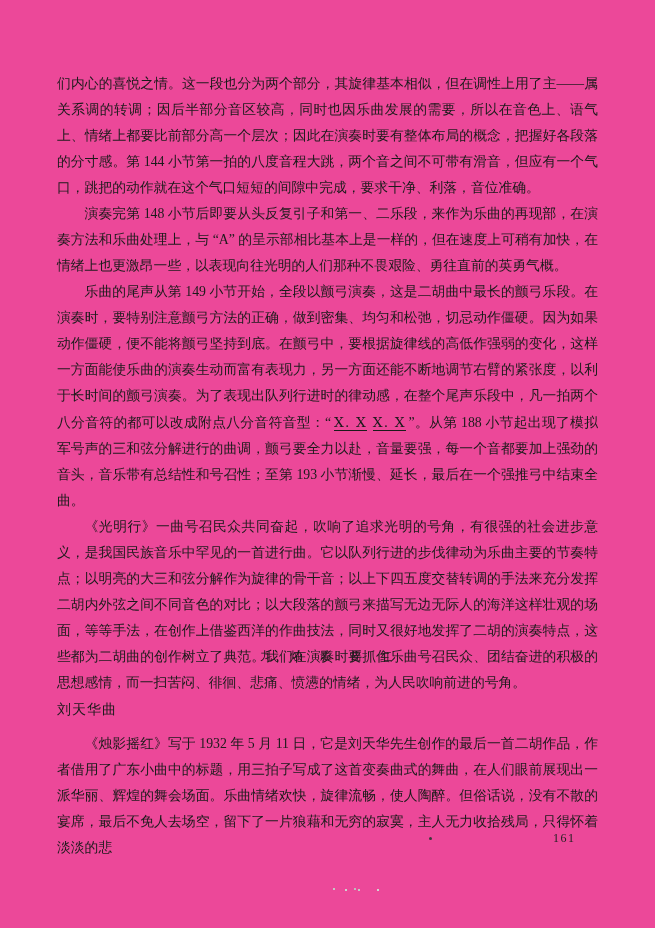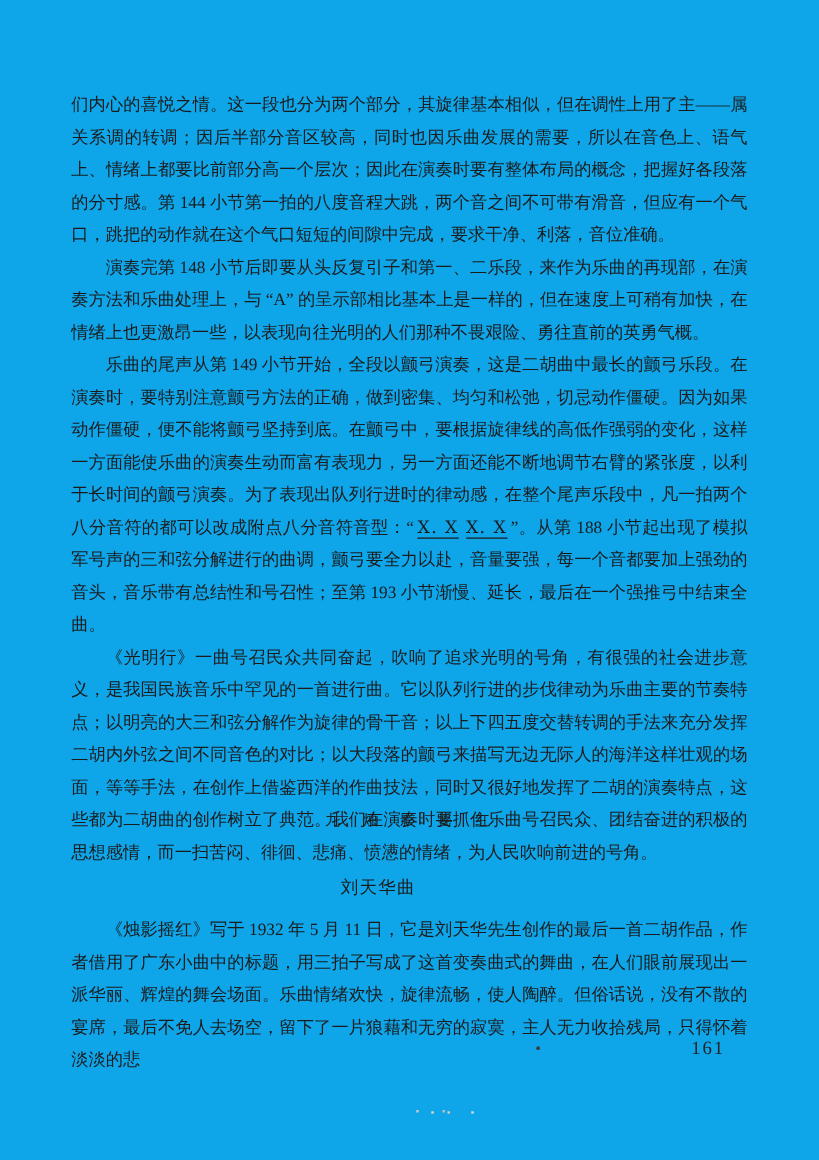--- a/index.html
+++ b/index.html
@@ -7,21 +7,21 @@
     padding: 0;
     width: 655px;
     height: 928px;
     background: #fbfbfa;
     overflow: hidden;
   }
   .page {
     position: relative;
     width: 655px;
     height: 928px;
-    background: #0ea5e9;
+    background: #ec4899;
     font-family: "Liberation Serif", "DejaVu Serif", serif;
     color: #1b1b1b;
   }
   .body-text {
     position: absolute;
     top: 71px;
     left: 57px;
     width: 541px;
   }
   .body-text p, .intro-para p {
@@ -52,36 +52,36 @@
     letter-spacing: 3px;
     color: #1b1b1b;
   }
   .composer {
     position: absolute;
     top: 701px;
     left: 57px;
     width: 541px;
     box-sizing: border-box;
     padding-right: 50px;
-    text-align: center;
+    text-align: left;
     font-size: 14px;
     letter-spacing: 1px;
     color: #1b1b1b;
   }
   .intro-para {
     position: absolute;
     top: 731px;
     left: 57px;
     width: 541px;
   }
   .page-number {
     position: absolute;
     top: 831px;
     left: 553px;
-    font-size: 15px;
+    font-size: 12px;
     letter-spacing: 1.5px;
     color: #222;
   }
   .ink-dot {
     position: absolute;
     top: 837px;
     left: 429px;
     width: 3px;
     height: 3px;
     background: #3a3a3a;

